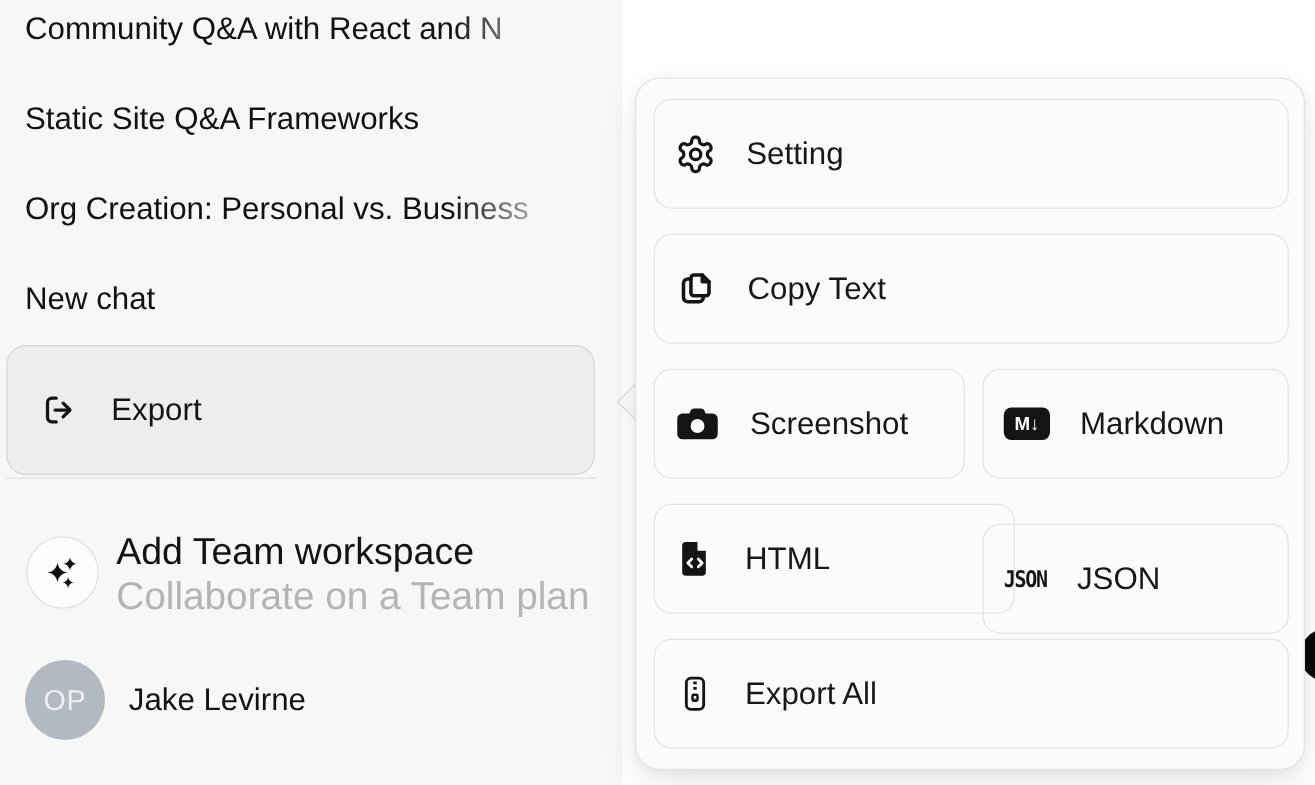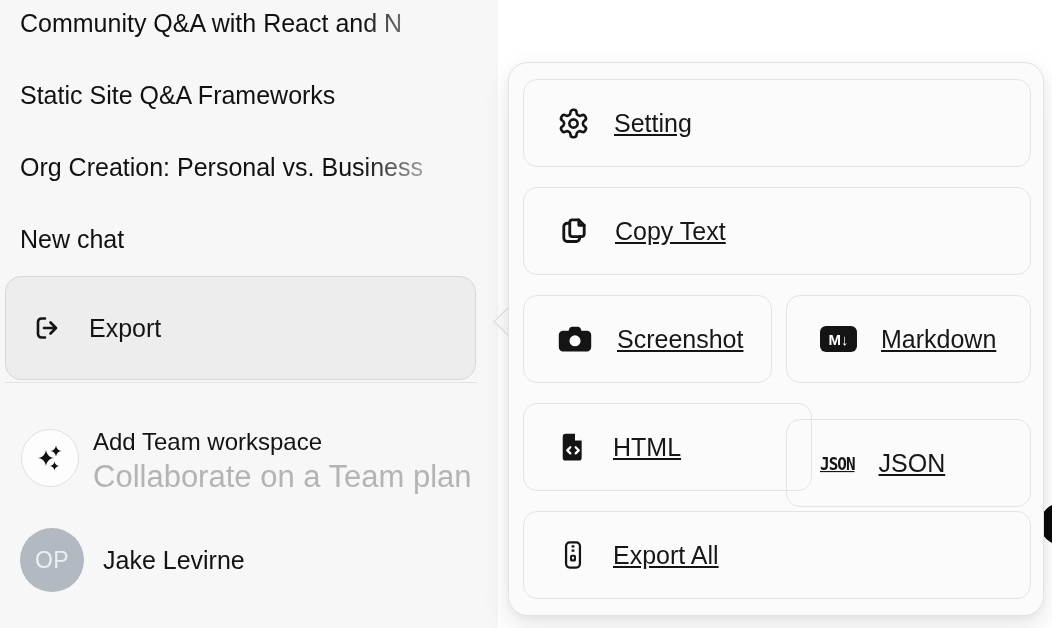--- a/index.html
+++ b/index.html
@@ -25,21 +25,21 @@
     background:#ededed;border:1.5px solid #d7d7d7;border-radius:16px;
     display:flex;align-items:center;padding-left:25px;gap:28px;cursor:pointer;
   }
   .export-btn .label{font-size:25px;color:#141414;}
   .divider{position:absolute;left:5px;top:382px;width:472px;border-top:1.5px solid #e2e2e2;}
   .team-icon{
     position:absolute;left:21px;top:429px;width:58px;height:58px;border-radius:50%;
     background:#fdfdfe;border:1.5px solid #e1e1e1;
     display:flex;align-items:center;justify-content:center;
   }
-  .team-title{position:absolute;left:93px;top:426px;font-size:24px;line-height:31px;color:#131313;}
+  .team-title{position:absolute;left:93px;top:426px;font-size:30px;line-height:31px;color:#131313;}
   .team-sub{position:absolute;left:93px;top:462px;font-size:31px;line-height:29px;color:#b4b4b4;}
   .avatar{
     position:absolute;left:20px;top:528px;width:64px;height:64px;border-radius:50%;
     background:#b3b9c0;display:flex;align-items:center;justify-content:center;
     font-size:23px;color:#edf0f2;letter-spacing:.5px;
   }
   .user-name{position:absolute;left:103px;top:544px;font-size:25px;line-height:32px;color:#131313;}
   .team-row-hit,.user-row-hit{position:absolute;left:0;width:498px;height:76px;cursor:pointer;}
   .team-row-hit{top:422px}.user-row-hit{top:522px}
 
@@ -56,21 +56,21 @@
 
   
   .popup{
     position:absolute;left:508px;top:62px;width:536px;height:554px;
     background:#fbfbfb;border:1.5px solid #e3e3e3;border-radius:20px;
     box-shadow:0 12px 30px rgba(0,0,0,.09),0 2px 8px rgba(0,0,0,.05);z-index:10;
   }
   .menu-btn{
     position:absolute;height:88px;background:transparent;
     border:1.5px solid #e4e4e6;border-radius:14px;
-    display:flex;align-items:center;padding-left:33px;gap:24px;cursor:pointer;text-decoration:underline;
+    display:flex;align-items:center;padding-left:16px;gap:24px;cursor:pointer;
   }
   .menu-btn .label{font-size:25px;color:#171717;white-space:nowrap;}
   .b-setting   {left:14px; top:16px; width:508px;}
   .b-copy      {left:14px; top:124px;width:508px;}
   .b-screenshot{left:14px; top:232px;width:249px;}
   .b-markdown  {left:277px;top:232px;width:245px;}
   .b-html      {left:14px; top:340px;width:289px;}
   .b-json      {left:277px;top:340px;width:245px;margin-top:16px;}
   .b-exportall {left:14px; top:448px;width:508px;}
 

